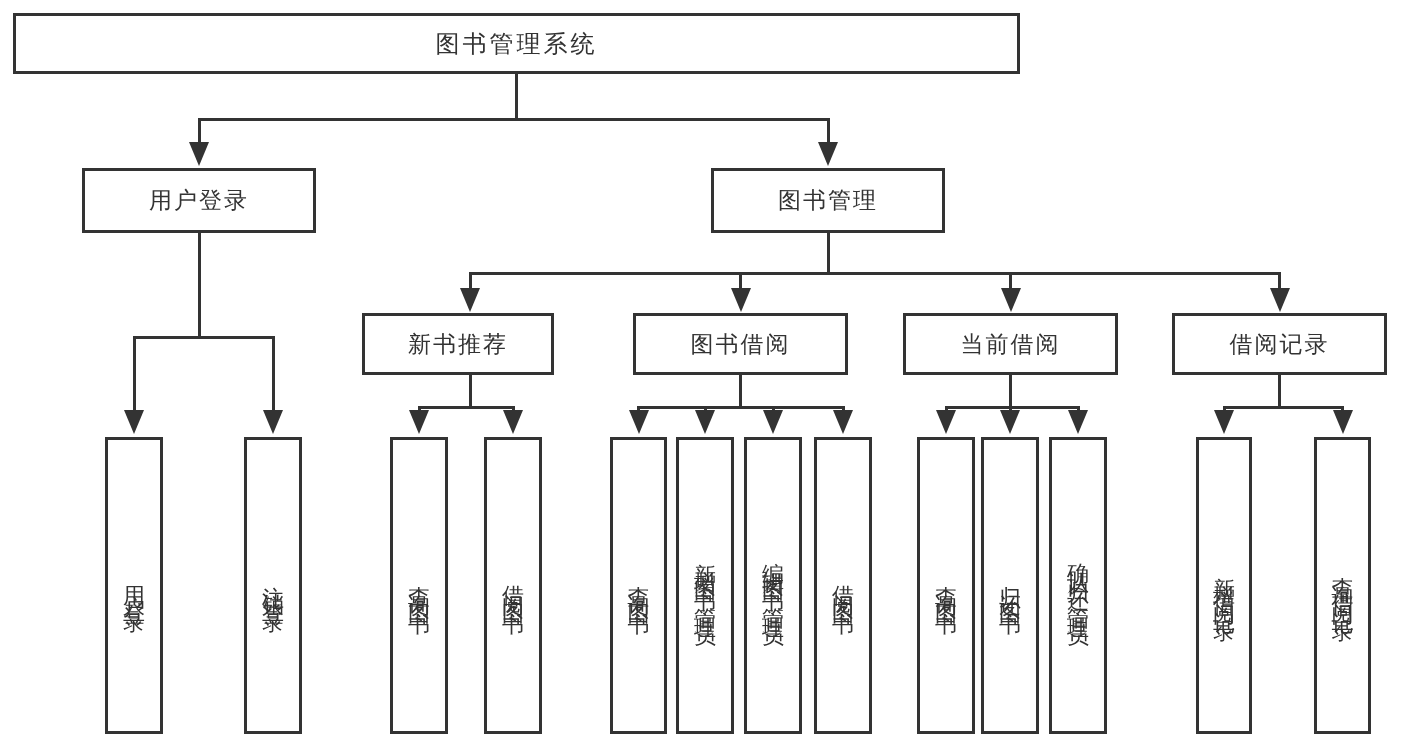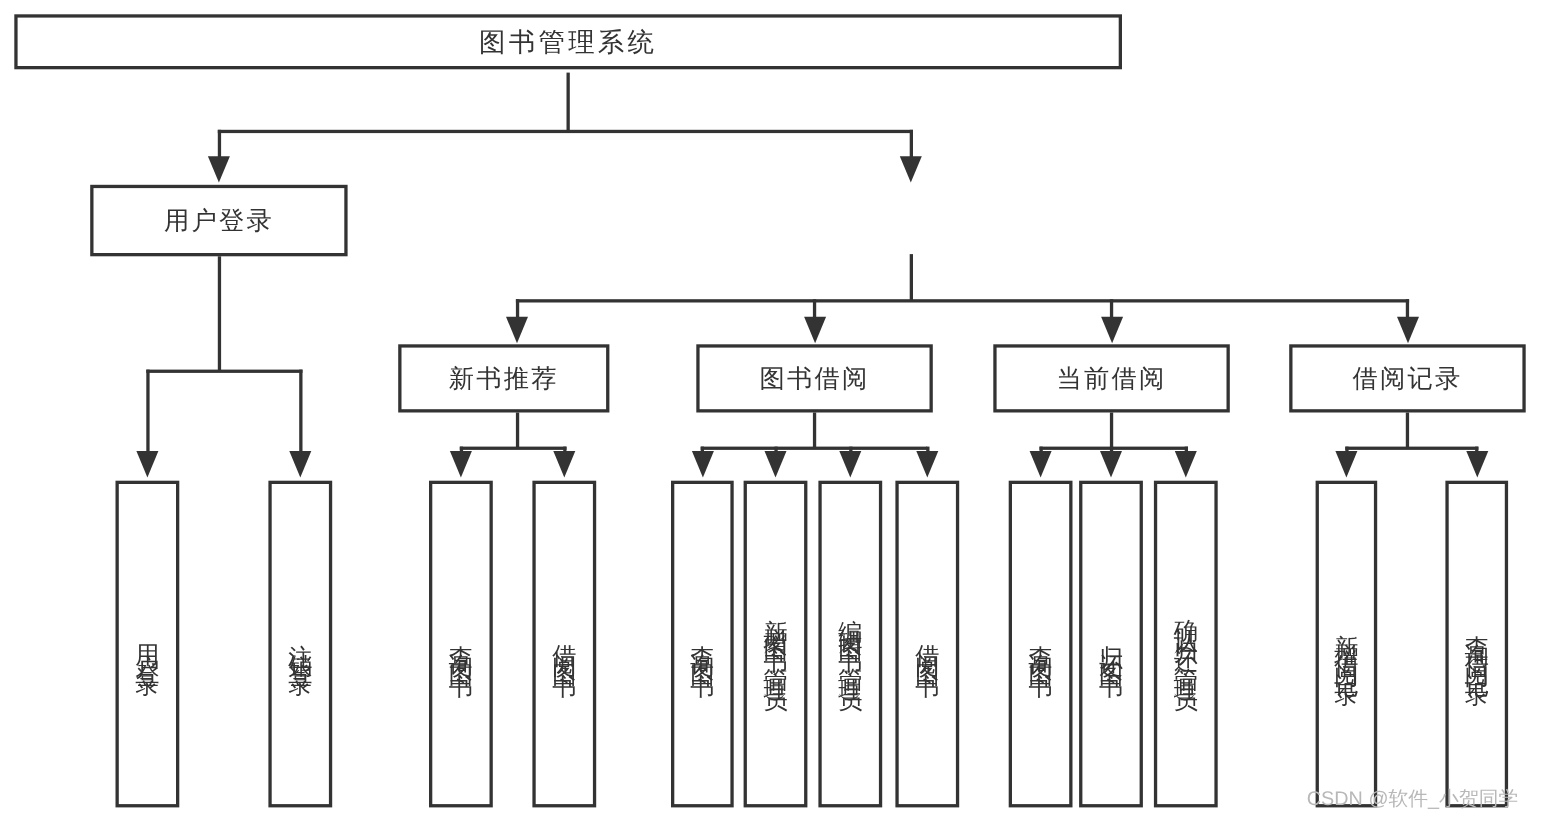--- a/index.html
+++ b/index.html
@@ -87,28 +87,31 @@
   <div class="v" style="left:1076.5px;top:406px;height:6px;"></div>
   <div class="arr" style="left:1068px;top:410px;"></div>
 
   <div class="v" style="left:1278px;top:373px;height:35px;"></div>
   <div class="h" style="left:1222.5px;top:406px;width:121px;"></div>
   <div class="v" style="left:1222.5px;top:406px;height:6px;"></div>
   <div class="arr" style="left:1214px;top:410px;"></div>
   <div class="v" style="left:1341px;top:406px;height:6px;"></div>
   <div class="arr" style="left:1332.5px;top:410px;"></div>
 
-  <div class="box lvl1" style="left:13px;top:13px;width:1007px;height:50px;">
+  <div class="box lvl1" style="left:13px;top:13px;width:1007px;height:61px;">
     <span>图书管理系统</span>
   </div>
 
   <div class="box lvl2" style="left:82px;top:168px;width:234px;height:65px;">
     <span>用户登录</span>
   </div>
 
+  <div class="box lvl2" style="left:711px;top:168px;width:234px;height:65px;">
+    <span>图书管理</span>
+  </div>
 
   <div class="box lvl3" style="left:362px;top:313px;width:192px;height:62px;">
     <span>新书推荐</span>
   </div>
 
   <div class="box lvl3" style="left:633px;top:313px;width:215px;height:62px;">
     <span>图书借阅</span>
   </div>
 
   <div class="box lvl3" style="left:903px;top:313px;width:215px;height:62px;">
@@ -156,15 +159,14 @@
     <span>确认归还（管理员）</span>
   </div>
 
   <div class="box leaf" style="left:1196px;top:437px;width:56px;height:297px;">
     <span>新增借阅记录</span>
   </div>
   <div class="box leaf" style="left:1314px;top:437px;width:57px;height:297px;">
     <span>查询借阅记录</span>
   </div>
 
-  <div class="watermark">CSDN @软件_小贺同学</div>
 
 </div>
 
 </body></html>

